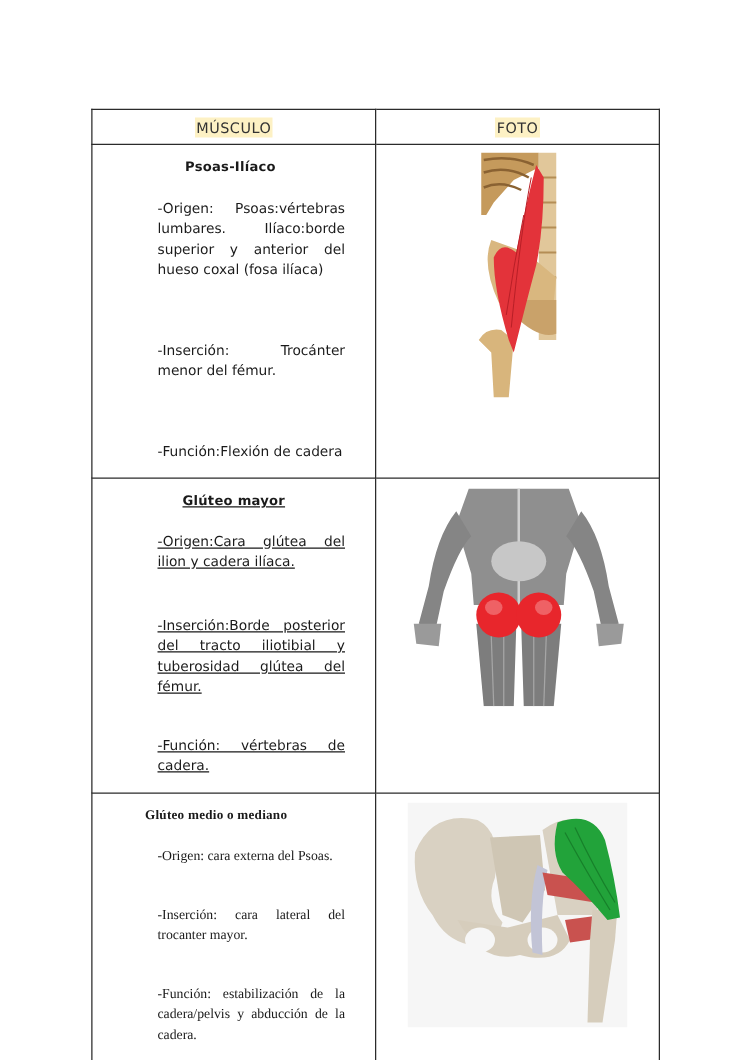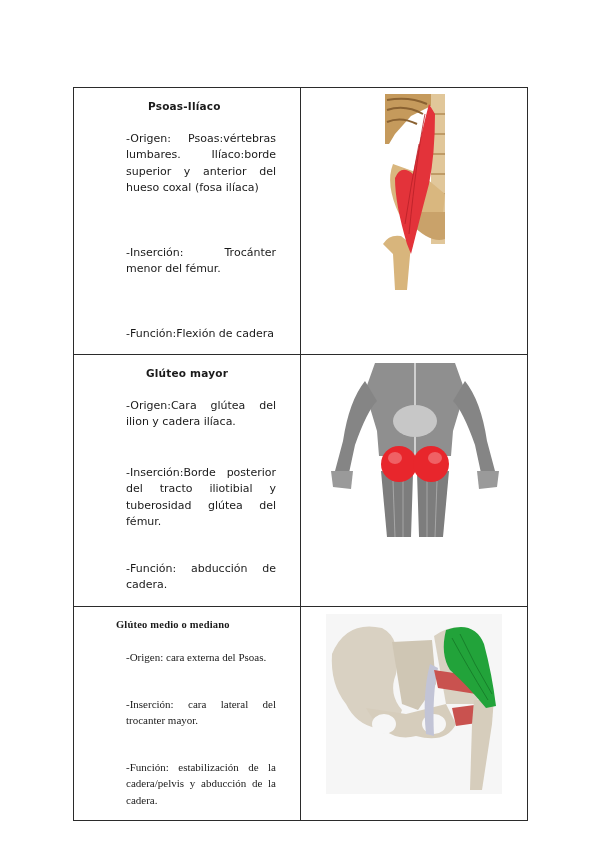--- a/index.html
+++ b/index.html
@@ -17,34 +17,38 @@
   .m-title { font-weight: bold; font-size: 10.5px; letter-spacing: 0.2px; margin: 2px 0 16px 0; }
   .m-title.t1 { padding-left: 34px; }
   .m-title.t2 { padding-left: 32px; }
   .m-title.t3 { padding-left: 2px; }
   .para { margin: 12px; }
   .gap-lg { height: 24px; }
   .gap-md { height: 10px; }
   .gap-sm { height: 6px; }
   .img-cell { position: relative; }
   .row1 { height: 208px; }
-  .row2 { height: 190px; }
+  .row2 { height: 190px; text-decoration: underline; }
   .row3 { height: 196px; font-family: Liberation Serif, serif; }
   .pic { position: absolute; }
 </style>
 </head>
 <body>
 
 <div class="page">
   <table class="muscles">
     <colgroup>
         <col class="col-a">
         <col class="col-b">
       </colgroup>
     <tbody>
+        <tr>
+      <th><span class="hl">MÚSCULO</span></th>
+      <th><span class="hl">FOTO</span></th>
+    </tr>
 
     <tr class="row1">
       <td class="text-cell">
         <div class="m-title t1">Psoas-Ilíaco</div>
         <p class="para">-Origen: Psoas:vértebras lumbares. Ilíaco:borde superior y anterior del hueso coxal (fosa ilíaca)</p>
         <div class="gap-lg"></div>
         <p class="para">-Inserción: Trocánter menor del fémur.</p>
         <div class="gap-lg"></div>
         <p class="para">-Función:Flexión de cadera</p>
       </td>
@@ -68,21 +72,21 @@
       </td>
     </tr>
 
     <tr class="row2">
       <td class="text-cell">
         <div class="m-title t2">Glúteo mayor</div>
         <p class="para">-Origen:Cara glútea del ilion y cadera ilíaca.</p>
         <div class="gap-md"></div>
         <p class="para">-Inserción:Borde posterior del tracto iliotibial y tuberosidad glútea del fémur.</p>
         <div class="gap-sm"></div>
-        <p class="para">-Función: abducción de cadera.</p>
+        <p class="para">-Función: vértebras de cadera.</p>
       </td>
       <td class="img-cell">
         <svg class="pic" style="left:24px;top:6px" width="180" height="176" viewBox="0 0 180 176">
 
           <path d="M50 2 L130 2 L140 30 L128 70 L126 95 L54 95 L52 70 L40 30 Z" fill="#8f8f8f"></path>
           <path d="M90 2 L90 95" stroke="#d0d0d0" stroke-width="2"></path>
           <ellipse cx="90" cy="60" rx="22" ry="16" fill="#c7c7c7"></ellipse>
 
           <path d="M40 20 Q24 40 18 80 L10 110 L24 112 L30 84 Q42 50 52 40 Z" fill="#858585"></path>
           <path d="M140 20 Q156 40 162 80 L170 110 L156 112 L150 84 Q138 50 128 40 Z" fill="#858585"></path>

